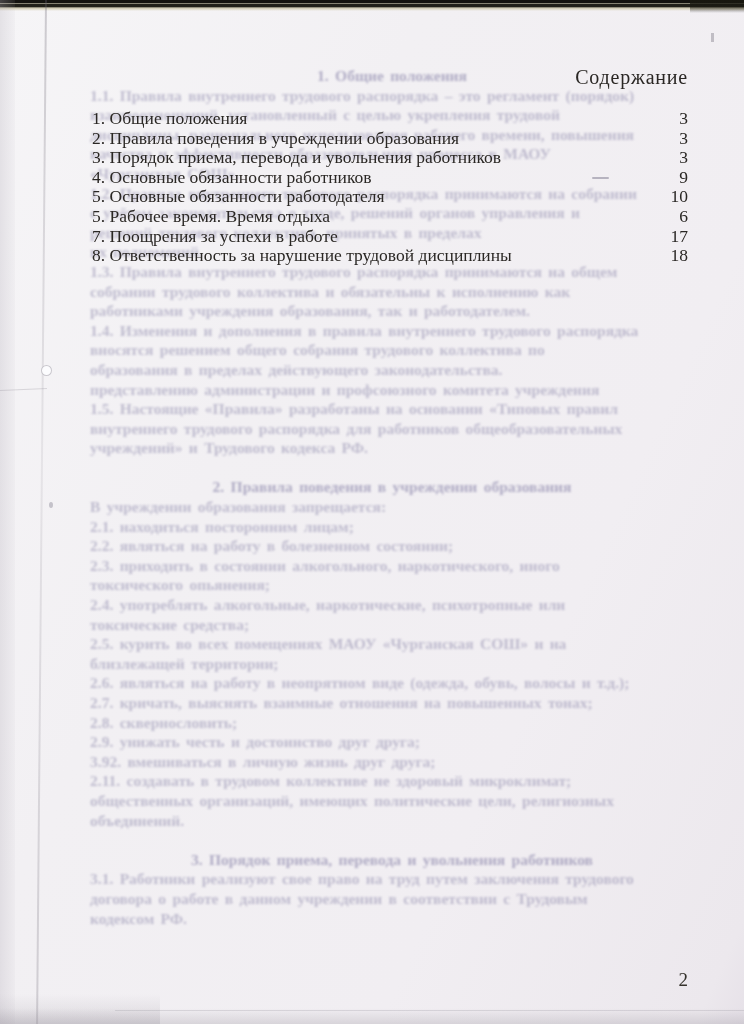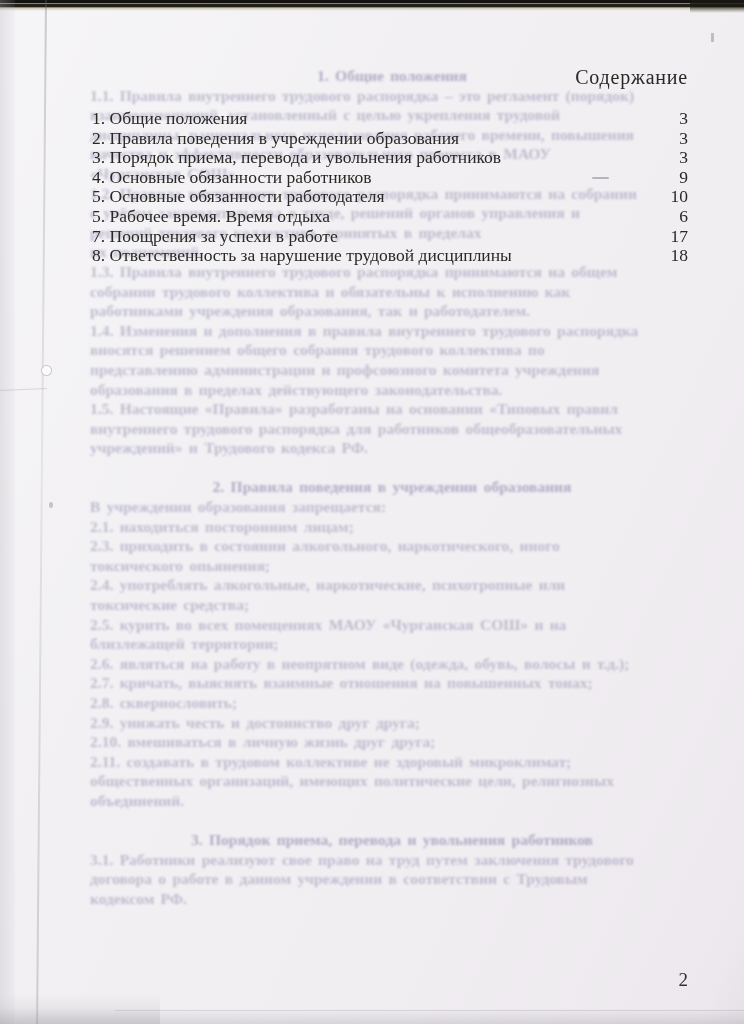--- a/index.html
+++ b/index.html
@@ -114,40 +114,41 @@
     <div class="bl">«Чурганская СОШ».</div>
     <div class="bl">1.2. Правила внутреннего трудового распорядка принимаются на собрании</div>
     <div class="bl">с учётом законодательства о труде, решений органов управления и</div>
     <div class="bl">решений трудового коллектива, принятых в пределах</div>
     <div class="bl">их полномочий.</div>
     <div class="bl">1.3. Правила внутреннего трудового распорядка принимаются на общем</div>
     <div class="bl">собрании трудового коллектива и обязательны к исполнению как</div>
     <div class="bl">работниками учреждения образования, так и работодателем.</div>
     <div class="bl">1.4. Изменения и дополнения в правила внутреннего трудового распорядка</div>
     <div class="bl">вносятся решением общего собрания трудового коллектива по</div>
+    <div class="bl">образования в пределах действующего законодательства.</div>
     <div class="bl">представлению администрации и профсоюзного комитета учреждения</div>
-    <div class="bl">образования в пределах действующего законодательства.</div>
     <div class="bl">1.5. Настоящие «Правила» разработаны на основании «Типовых правил</div>
     <div class="bl">внутреннего трудового распорядка для работников общеобразовательных</div>
     <div class="bl">учреждений» и Трудового кодекса РФ.</div>
     <div class="bl gap"></div>
     <div class="bl h">2. Правила поведения в учреждении образования</div>
     <div class="bl">В учреждении образования запрещается:</div>
     <div class="bl">2.1. находиться посторонним лицам;</div>
+    <div class="bl">2.2. являться на работу в болезненном состоянии;</div>
     <div class="bl">2.3. приходить в состоянии алкогольного, наркотического, иного</div>
     <div class="bl">токсического опьянения;</div>
     <div class="bl">2.4. употреблять алкогольные, наркотические, психотропные или</div>
     <div class="bl">токсические средства;</div>
     <div class="bl">2.5. курить во всех помещениях МАОУ «Чурганская СОШ» и на</div>
     <div class="bl">близлежащей территории;</div>
     <div class="bl">2.6. являться на работу в неопрятном виде (одежда, обувь, волосы и т.д.);</div>
     <div class="bl">2.7. кричать, выяснять взаимные отношения на повышенных тонах;</div>
     <div class="bl">2.8. сквернословить;</div>
     <div class="bl">2.9. унижать честь и достоинство друг друга;</div>
-    <div class="bl">2.10. вмешиваться в личную жизнь друг друга;</div>
+    <div class="bl">3.92. вмешиваться в личную жизнь друг друга;</div>
     <div class="bl">2.11. создавать в трудовом коллективе не здоровый микроклимат;</div>
     <div class="bl">общественных организаций, имеющих политические цели, религиозных</div>
     <div class="bl">объединений.</div>
     <div class="bl gap"></div>
     <div class="bl h">3. Порядок приема, перевода и увольнения работников</div>
     <div class="bl">3.1. Работники реализуют свое право на труд путем заключения трудового</div>
     <div class="bl">договора о работе в данном учреждении в соответствии с Трудовым</div>
     <div class="bl">кодексом РФ.</div>
   </div>
 

